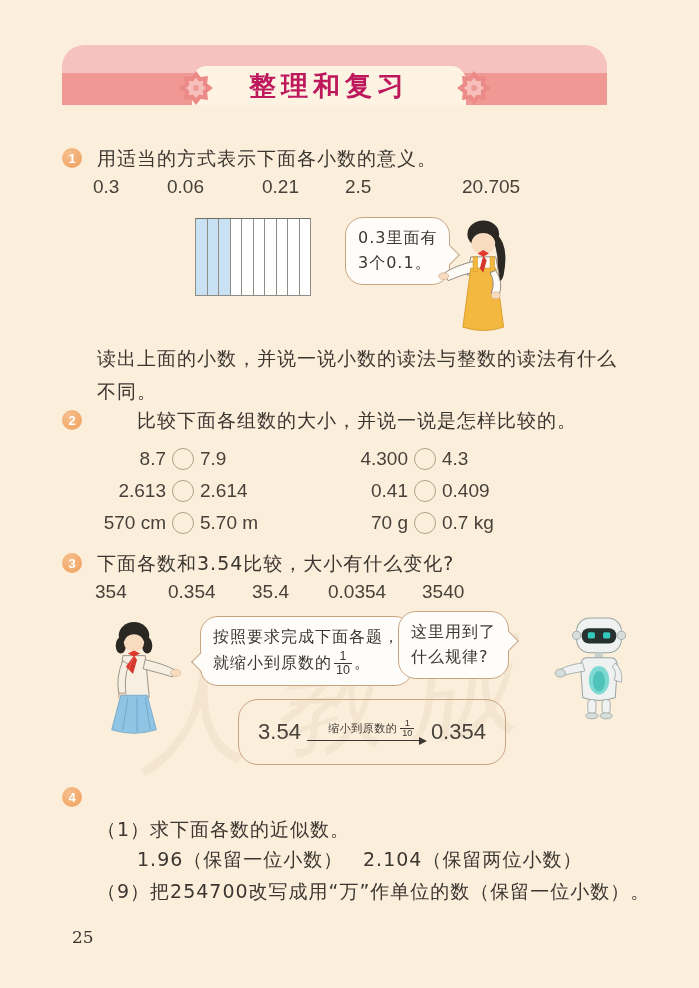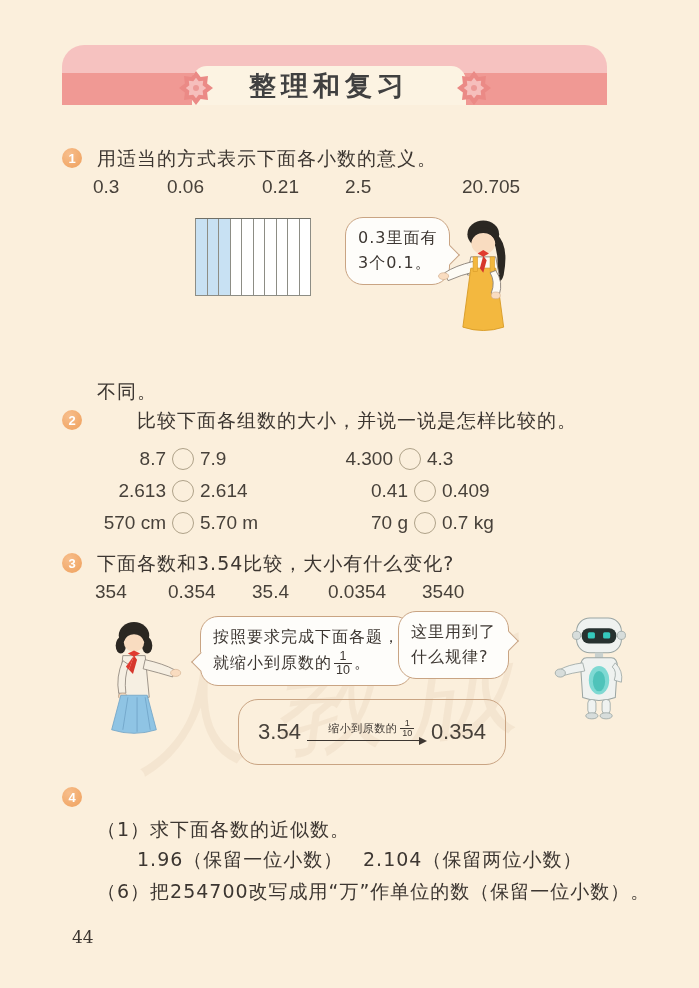--- a/index.html
+++ b/index.html
@@ -10,21 +10,21 @@
   }
   
   .band-light { position:absolute; left:62px; top:45px; width:545px; height:28px;
     background:#F6C2C0; border-radius:22px 22px 0 0; }
   .band-dark  { position:absolute; left:62px; top:73px; width:545px; height:32px;
     background:#F09994; }
   .banner-tab { position:absolute; left:192px; top:66px; width:274px; height:39px;
     background:#FCF3E2; border-radius:15px 15px 0 0;
     display:flex; align-items:center; justify-content:center; }
   .banner-title { font-family:"DejaVu Serif", serif; font-weight:bold;
-    font-size:27px; color:#404040; letter-spacing:5px; }
+    font-size:27px; color:#be185d; letter-spacing:5px; }
   .flower { position:absolute; width:34px; height:34px; }
   .flower.fl-left { left:179px; top:71px; }
   .flower.fl-right { left:457px; top:71px; }
   
   .badge { position:absolute; width:20px; height:20px; border-radius:50%;
     background:radial-gradient(circle at 35% 30%, #F7BE8C, #EFA05C);
     color:#fff; font-size:13px; font-weight:bold;
     display:flex; align-items:center; justify-content:center;
     font-family:"Liberation Sans", sans-serif; }
   .qtext { position:absolute; font-size:19px; letter-spacing:1px; white-space:nowrap; }
@@ -143,31 +143,32 @@
     <ellipse cx="12" cy="53" rx="4.5" ry="3" fill="#F9DCC0" stroke="#C9A483" stroke-width="0.5"></ellipse>
     <path d="M36,46 L58,46 L65,98 Q47,104 29,98 Z" fill="#F3B83F" stroke="#D79A26" stroke-width="0.8"></path>
     <rect x="38" y="36" width="4" height="13" fill="#F3B83F" stroke="#D79A26" stroke-width="0.5"></rect>
     <rect x="53" y="36" width="4" height="13" fill="#F3B83F" stroke="#D79A26" stroke-width="0.5"></rect>
     <path d="M47,36 l-5,-3 l5,-3 l5,3 z" fill="#E03A2F"></path>
     <path d="M47,35 l-3,11 l3,4 l3,-11 z" fill="#D6372C"></path>
     <path d="M58,48 Q65,58 61,70 L54,68 Q58,58 53,50 Z" fill="#FDFBF5" stroke="#8A8178" stroke-width="0.8"></path>
     <ellipse cx="58" cy="70" rx="4" ry="3" fill="#F9DCC0" stroke="#C9A483" stroke-width="0.5"></ellipse>
   </svg>
 
+  <div class="qtext" style="left:97px;top:346px;">读出上面的小数，并说一说小数的读法与整数的读法有什么</div>
   <div class="qtext" style="left:97px;top:379px;">不同。</div>
 
   <span class="badge" style="left:62px;top:410px;">2</span>
   <div class="qtext" style="left:97px;top:408px;margin-left:40px;">比较下面各组数的大小，并说一说是怎样比较的。</div>
 
   <div class="cmp cmp-c1" style="left:74px;top:445px;">
     <span class="cmp-left">8.7</span>
     <span class="cmp-circle"></span>
     <span class="cmp-right">7.9</span>
   </div>
-  <div class="cmp cmp-c2" style="left:325px;top:445px;align-items:center;">
+  <div class="cmp cmp-c2" style="left:340px;top:445px;align-items:center;">
     <span class="cmp-left">4.300</span>
     <span class="cmp-circle"></span>
     <span class="cmp-right">4.3</span>
   </div>
   <div class="cmp cmp-c1" style="left:74px;top:477px;">
     <span class="cmp-left">2.613</span>
     <span class="cmp-circle"></span>
     <span class="cmp-right">2.614</span>
   </div>
   <div class="cmp cmp-c2" style="left:340px;top:477px;">
@@ -263,16 +264,16 @@
       </span>
       <span class="arrow-shaft"></span>
     </span>
     <span class="big">0.354</span>
   </div>
 
   <span class="badge" style="left:62px;top:787px;">4</span>
   <div class="qtext" style="left:97px;top:817px;">（1）求下面各数的近似数。</div>
   <div class="qtext" style="left:137px;top:847px;text-align:right;">1.96（保留一位小数）</div>
   <div class="qtext" style="left:363px;top:847px;">2.104（保留两位小数）</div>
-  <div class="qtext" style="left:97px;top:879px;">（6）把254700改写成用“万”作单位的数（保留一位小数）。</div>
-
-  <div class="page-number">44</div>
+  <div class="qtext" style="left:97px;top:879px;">（9）把254700改写成用“万”作单位的数（保留一位小数）。</div>
+
+  <div class="page-number">25</div>
 </div>
 
 </body></html>

